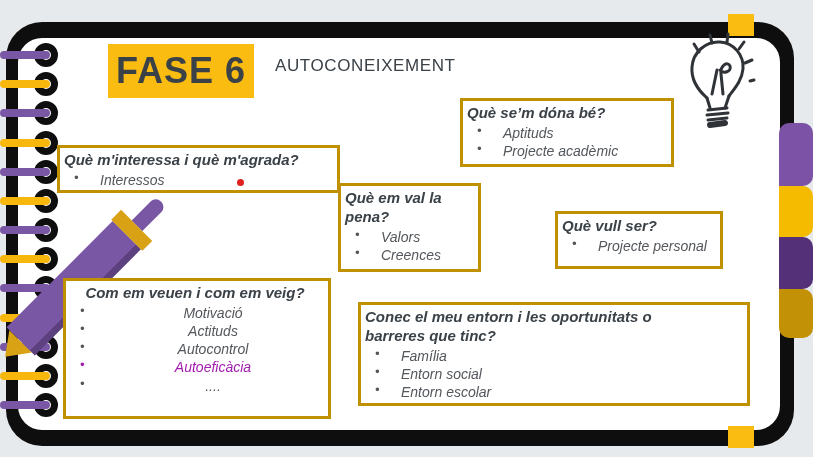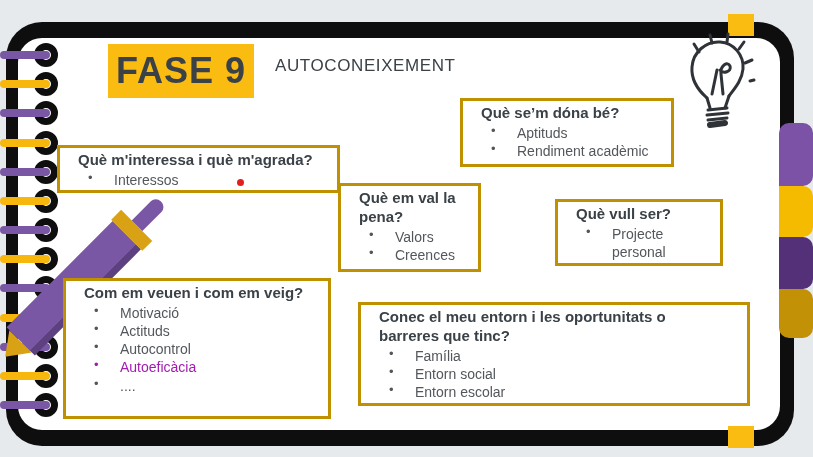--- a/index.html
+++ b/index.html
@@ -55,35 +55,35 @@
     font-size:36px;font-weight:900;letter-spacing:1px;
   }
   .slide-title{
     position:absolute;left:275px;top:56px;font-size:17px;letter-spacing:0.6px;z-index:5;
   }
   
   .bulb{position:absolute;left:676px;top:32px;z-index:5;}
   
   .qbox{
     position:absolute;background:#fff;border:3px solid #BF9000;
-    padding:3px 8px 4px 18px;box-sizing:border-box;z-index:5;
+    padding:3px 8px 4px 4px;box-sizing:border-box;z-index:5;font-style:italic;
   }
   .qbox .q{font-size:15px;font-weight:bold;line-height:1.25;}
   .qbox ul{list-style:none;margin:1px 0 0 0;padding:0;}
   .qbox li{
     position:relative;font-size:14px;line-height:1.3;
     padding-left:36px;
   }
   .qbox li::before{
     content:"\2022";position:absolute;left:10px;top:-1px;font-size:13px;
   }
   .qbox-0{left:57px;top:145px;width:283px;height:48px;}
   .qbox-1{left:460px;top:98px;width:214px;height:69px;}
   .qbox-2{left:338px;top:183px;width:143px;height:89px;}
-  .qbox-3{left:555px;top:199px;width:168px;height:67px;}
+  .qbox-3{left:555px;top:211px;width:168px;height:58px;}
   .qbox-4{left:63px;top:278px;width:268px;height:141px;}
   .qbox-5{left:358px;top:292px;width:392px;height:104px;}
   .qbox-5 .q{max-width:348px;}
   
   .red-dot{position:absolute;left:237px;top:179px;width:7px;height:7px;border-radius:50%;z-index:6;}
 </style>
 </head>
 <body style="background: rgb(231, 234, 236);">
 
 <div class="notebook" style="background: rgb(14, 14, 14);">
@@ -154,21 +154,21 @@
   </div>
 
 <div class="marker">
   <div class="marker-nib" style="background: rgb(217, 162, 21);"></div>
   <div class="marker-body" style="background: linear-gradient(rgb(122, 87, 164) 0px, rgb(122, 87, 164) 82%, rgb(92, 64, 128) 82%, rgb(92, 64, 128) 100%);"></div>
   <div class="marker-band" style="background: rgb(217, 162, 21);"></div>
   <div class="marker-tip" style="background: rgb(122, 87, 164);"></div>
 </div>
 
 <div class="phase-box" style="background: rgb(251, 188, 18);">
-  <span style="color: rgb(58, 65, 71);">FASE 9</span>
+  <span style="color: rgb(58, 65, 71);">FASE 6</span>
 </div>
 <div class="slide-title" style="color: rgb(58, 65, 71);">AUTOCONEIXEMENT</div>
 
 <div class="bulb">
   <svg width="84" height="104" viewBox="0 0 84 104" fill="none" xmlns="http://www.w3.org/2000/svg">
     <g stroke="#2F3338" stroke-width="3" stroke-linecap="round" fill="none">
 
       <line x1="18" y1="12" x2="23" y2="20"></line>
       <line x1="34" y1="3" x2="36" y2="11"></line>
       <line x1="52" y1="2" x2="51" y2="10"></line>
@@ -196,40 +196,40 @@
   <div class="q" style="color: rgb(58, 65, 71);">Què m'interessa i què m'agrada?</div>
   <ul>
     <li style="color: rgb(83, 87, 92);">Interessos</li>
   </ul>
 </div>
 
 <div class="qbox qbox-1" style="border-color: rgb(191, 144, 0);">
   <div class="q" style="color: rgb(58, 65, 71);">Què se’m dóna bé?</div>
   <ul>
     <li style="color: rgb(83, 87, 92);">Aptituds</li>
-    <li style="color: rgb(83, 87, 92);">Rendiment acadèmic</li>
+    <li style="color: rgb(83, 87, 92);">Projecte acadèmic</li>
   </ul>
 </div>
 
 <div class="qbox qbox-2" style="border-color: rgb(191, 144, 0);">
   <div class="q" style="color: rgb(58, 65, 71);">Què em val la pena?</div>
   <ul>
     <li style="color: rgb(83, 87, 92);">Valors</li>
     <li style="color: rgb(83, 87, 92);">Creences</li>
   </ul>
 </div>
 
 <div class="qbox qbox-3" style="border-color: rgb(191, 144, 0);">
   <div class="q" style="color: rgb(58, 65, 71);">Què vull ser?</div>
   <ul>
     <li style="color: rgb(83, 87, 92);">Projecte personal</li>
   </ul>
 </div>
 
-<div class="qbox qbox-4" style="border-color: rgb(191, 144, 0);">
+<div class="qbox qbox-4" style="border-color: rgb(191, 144, 0); text-align: center;">
   <div class="q" style="color: rgb(58, 65, 71);">Com em veuen i com em veig?</div>
   <ul>
     <li style="color: rgb(83, 87, 92);">Motivació</li>
     <li style="color: rgb(83, 87, 92);">Actituds</li>
     <li style="color: rgb(83, 87, 92);">Autocontrol</li>
     <li style="color: #a21caf;">Autoeficàcia</li>
     <li style="color: rgb(83, 87, 92);">....</li>
   </ul>
 </div>
 

